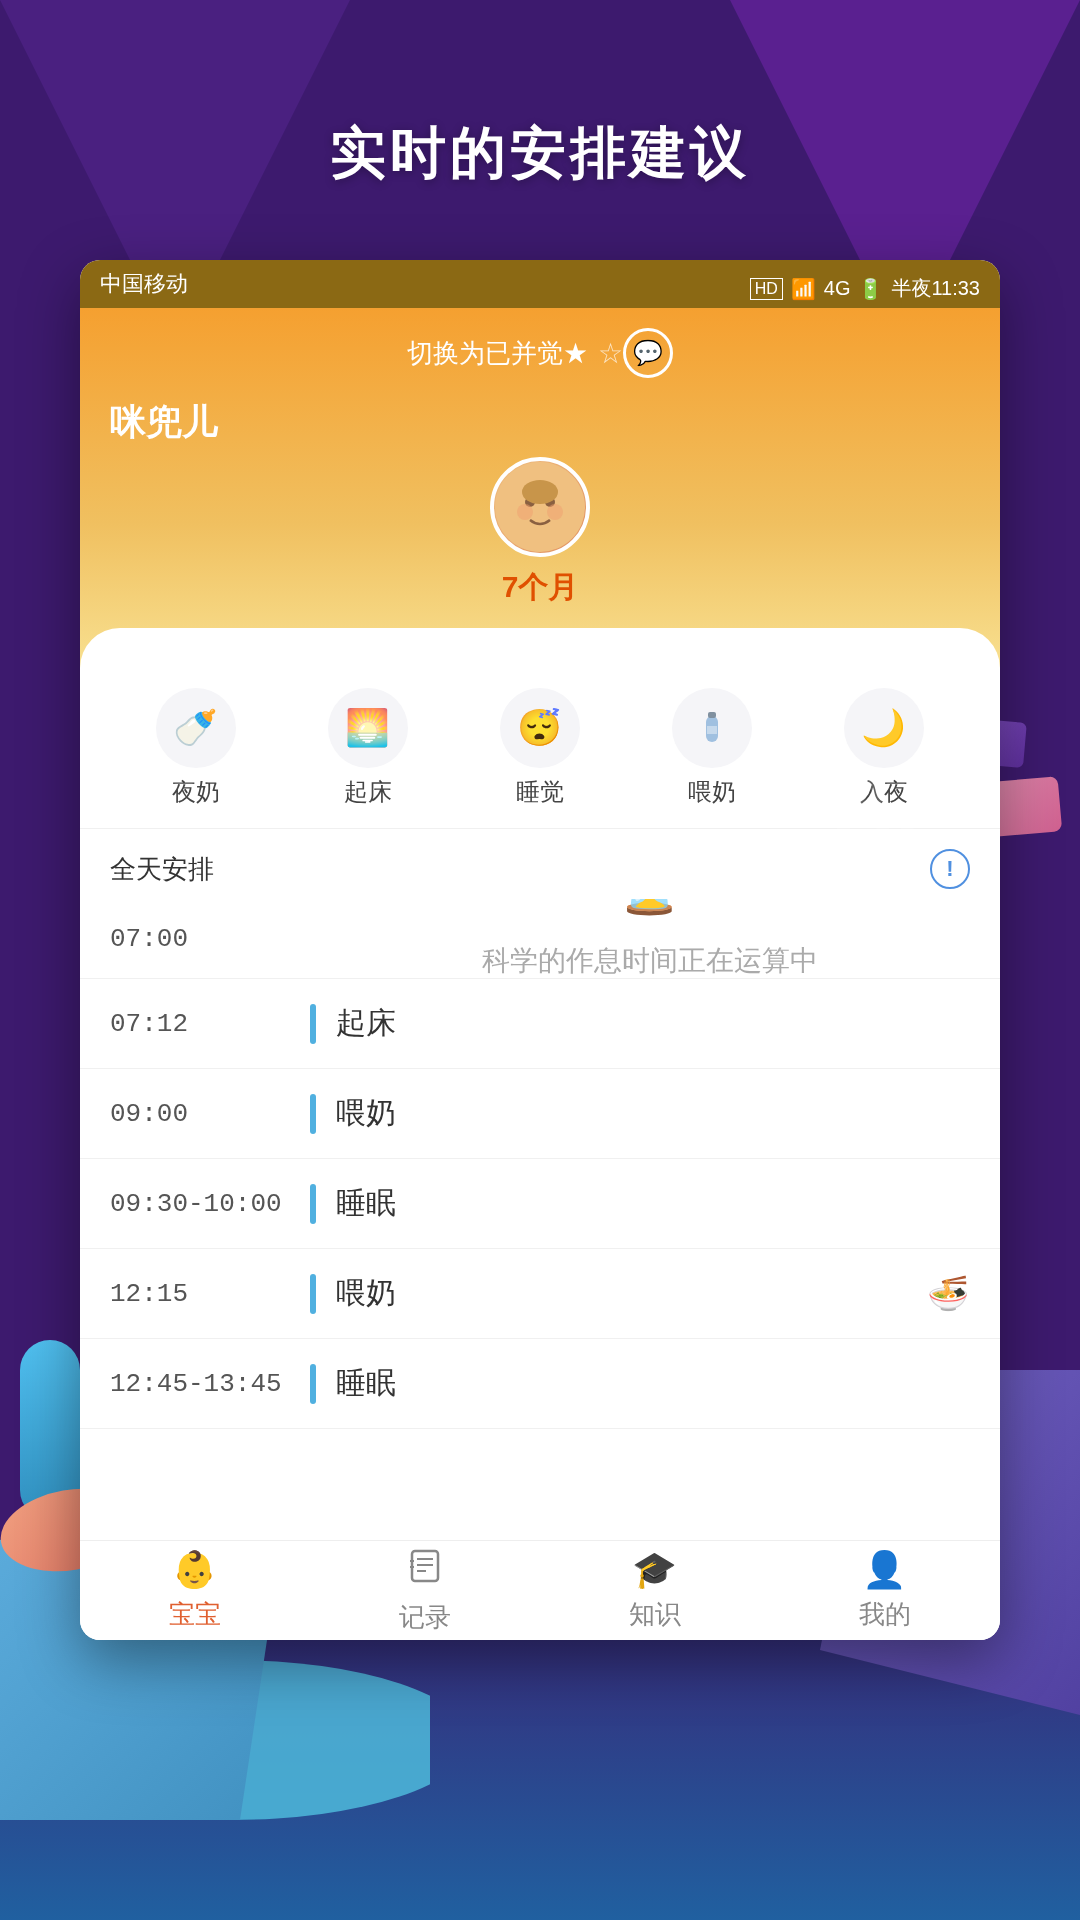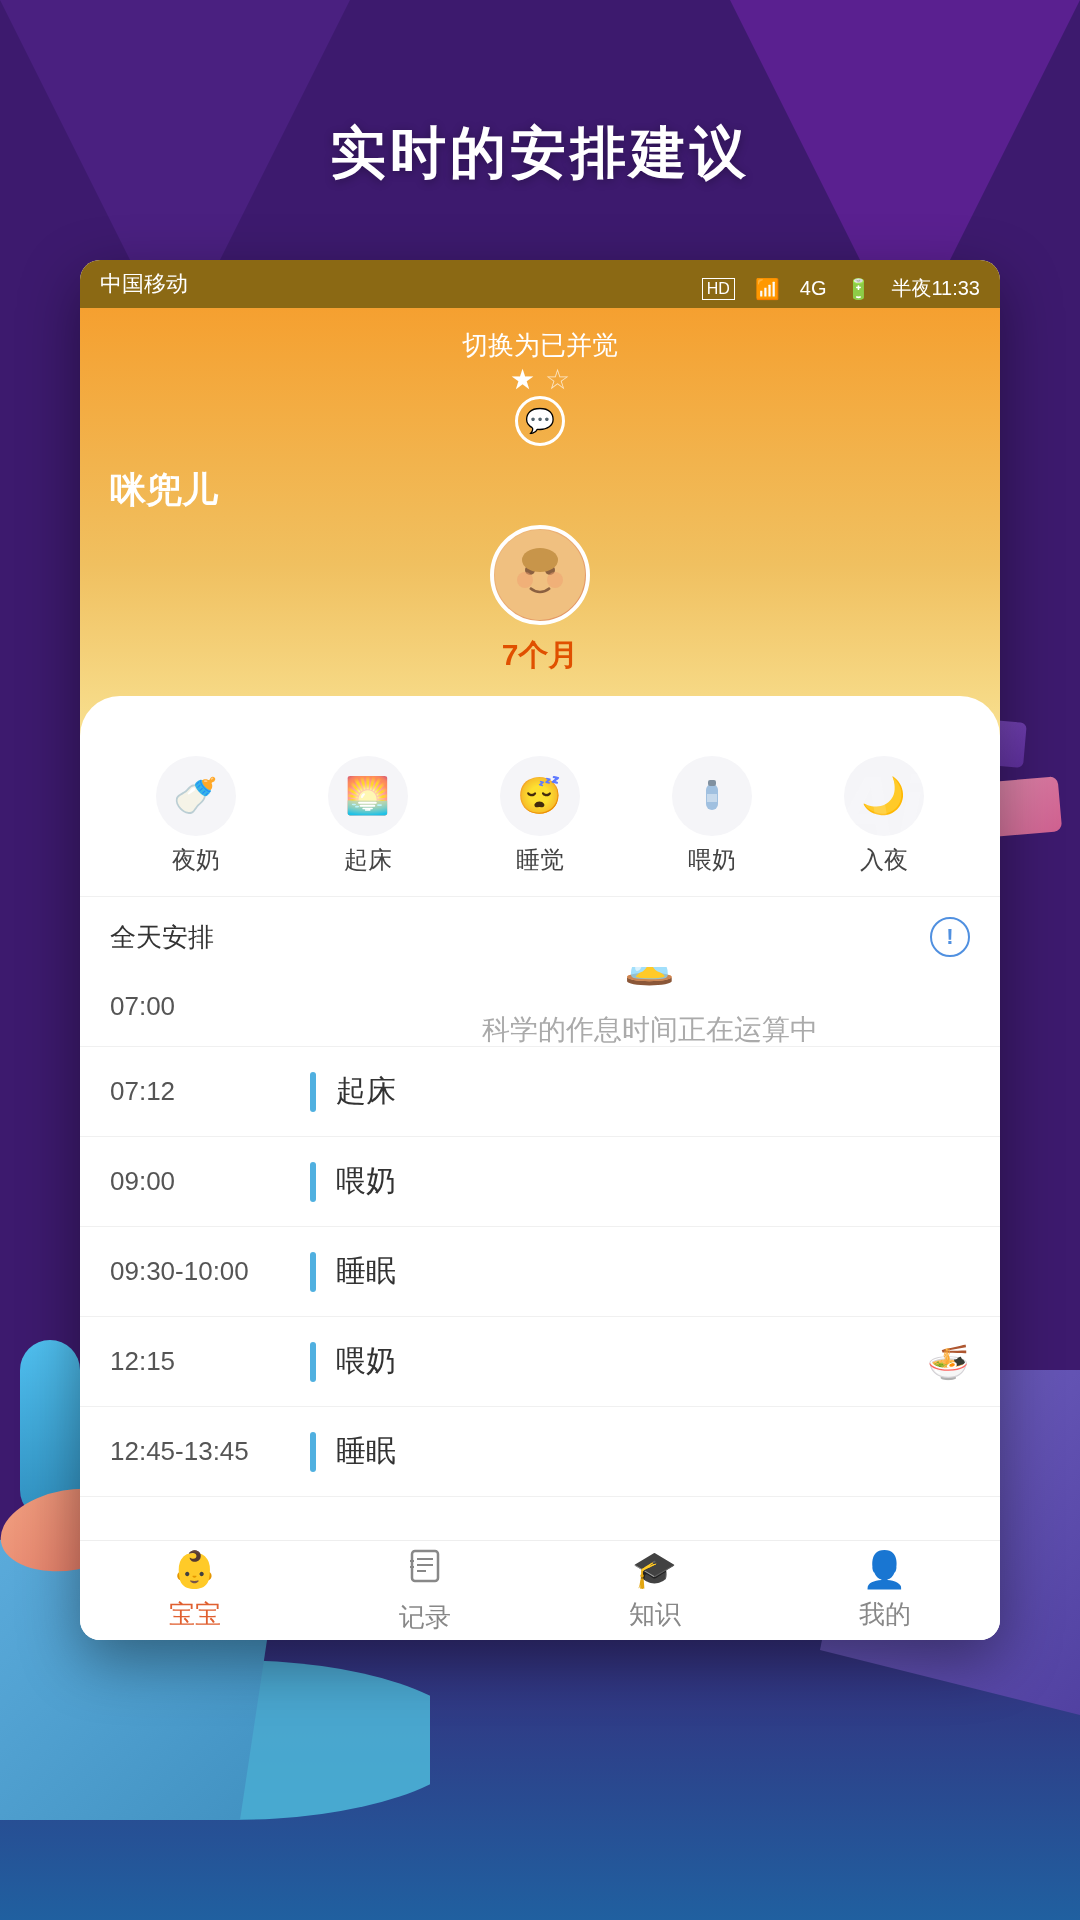--- a/index.html
+++ b/index.html
@@ -96,37 +96,36 @@
       align-items: center;
       justify-content: space-between;
       padding: 0 20px;
       color: white;
       font-size: 22px;
     }
     .status-left { font-size: 22px; }
     .status-right {
       display: flex;
       align-items: center;
-      gap: 20px;
+      gap: 8px;
       font-size: 20px;
       margin-top: 9px;
     }
 
     
     .header-area {
       background: linear-gradient(180deg, #f5a030 0%, #f0c060 60%, #f8e090 100%);
       padding: 20px 30px 60px;
       position: relative;
     }
     .header-top {
       display: flex;
-      justify-content: space-between;
+      justify-content: center;
       align-items: center;
       margin-bottom: 20px;
-      flex-direction: column;
     }
     .switch-btn {
       color: white;
       font-size: 26px;
     }
     .stars-area {
       display: flex;
       gap: 10px;
     }
     .star { color: rgba(255,255,255,0.7); font-size: 28px; }
@@ -237,20 +236,21 @@
     .schedule-list {
       background: white;
       position: relative;
     }
     .schedule-item {
       display: flex;
       align-items: center;
       padding: 24px 30px;
       border-bottom: 1px solid #f0f0f0;
       position: relative;
+      font-family: Liberation Mono, monospace;
     }
     .schedule-time {
       font-size: 26px;
       color: #555;
       width: 200px;
       flex-shrink: 0;
     }
     .schedule-bar {
       width: 6px;
       height: 40px;

